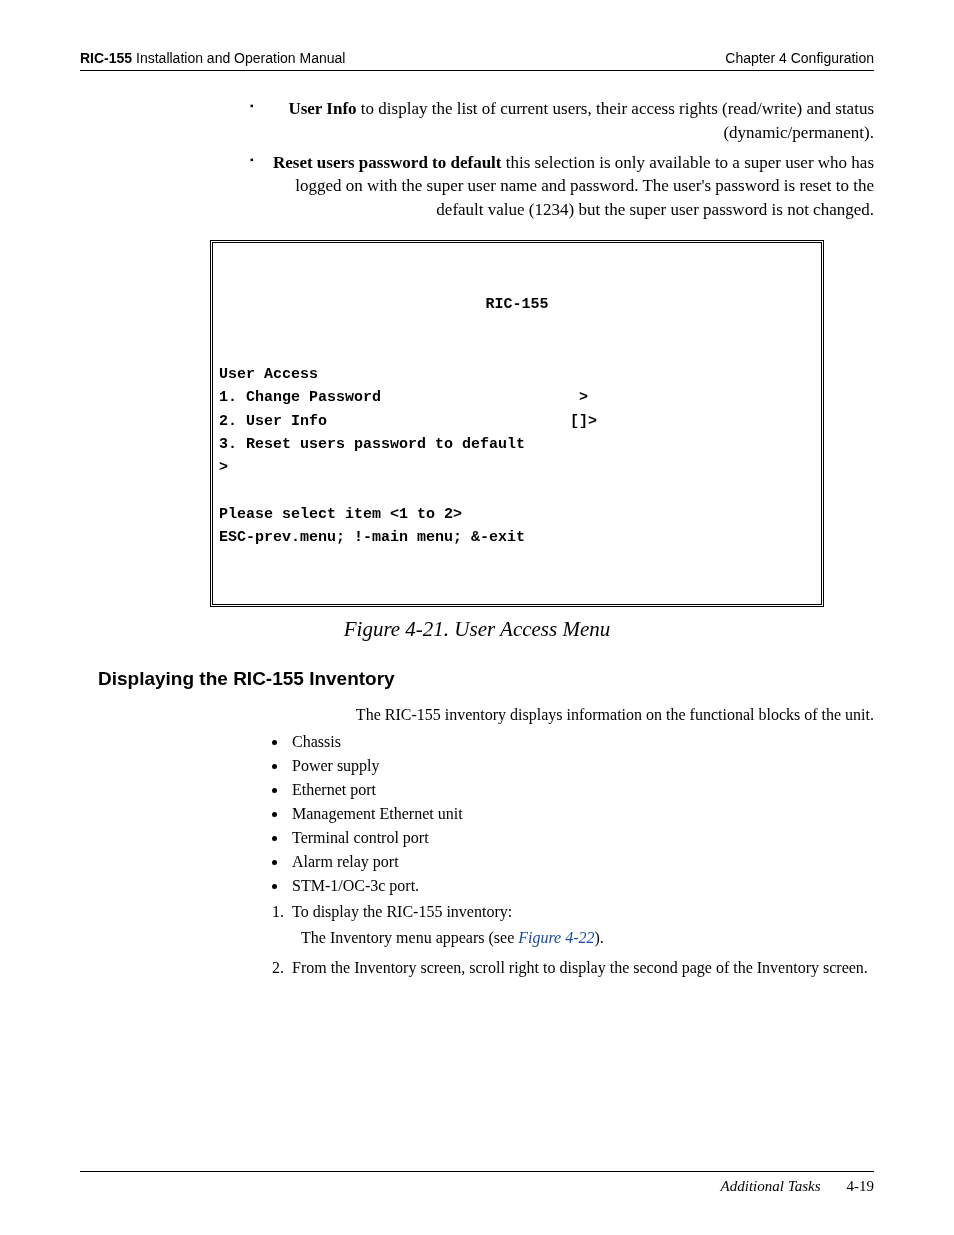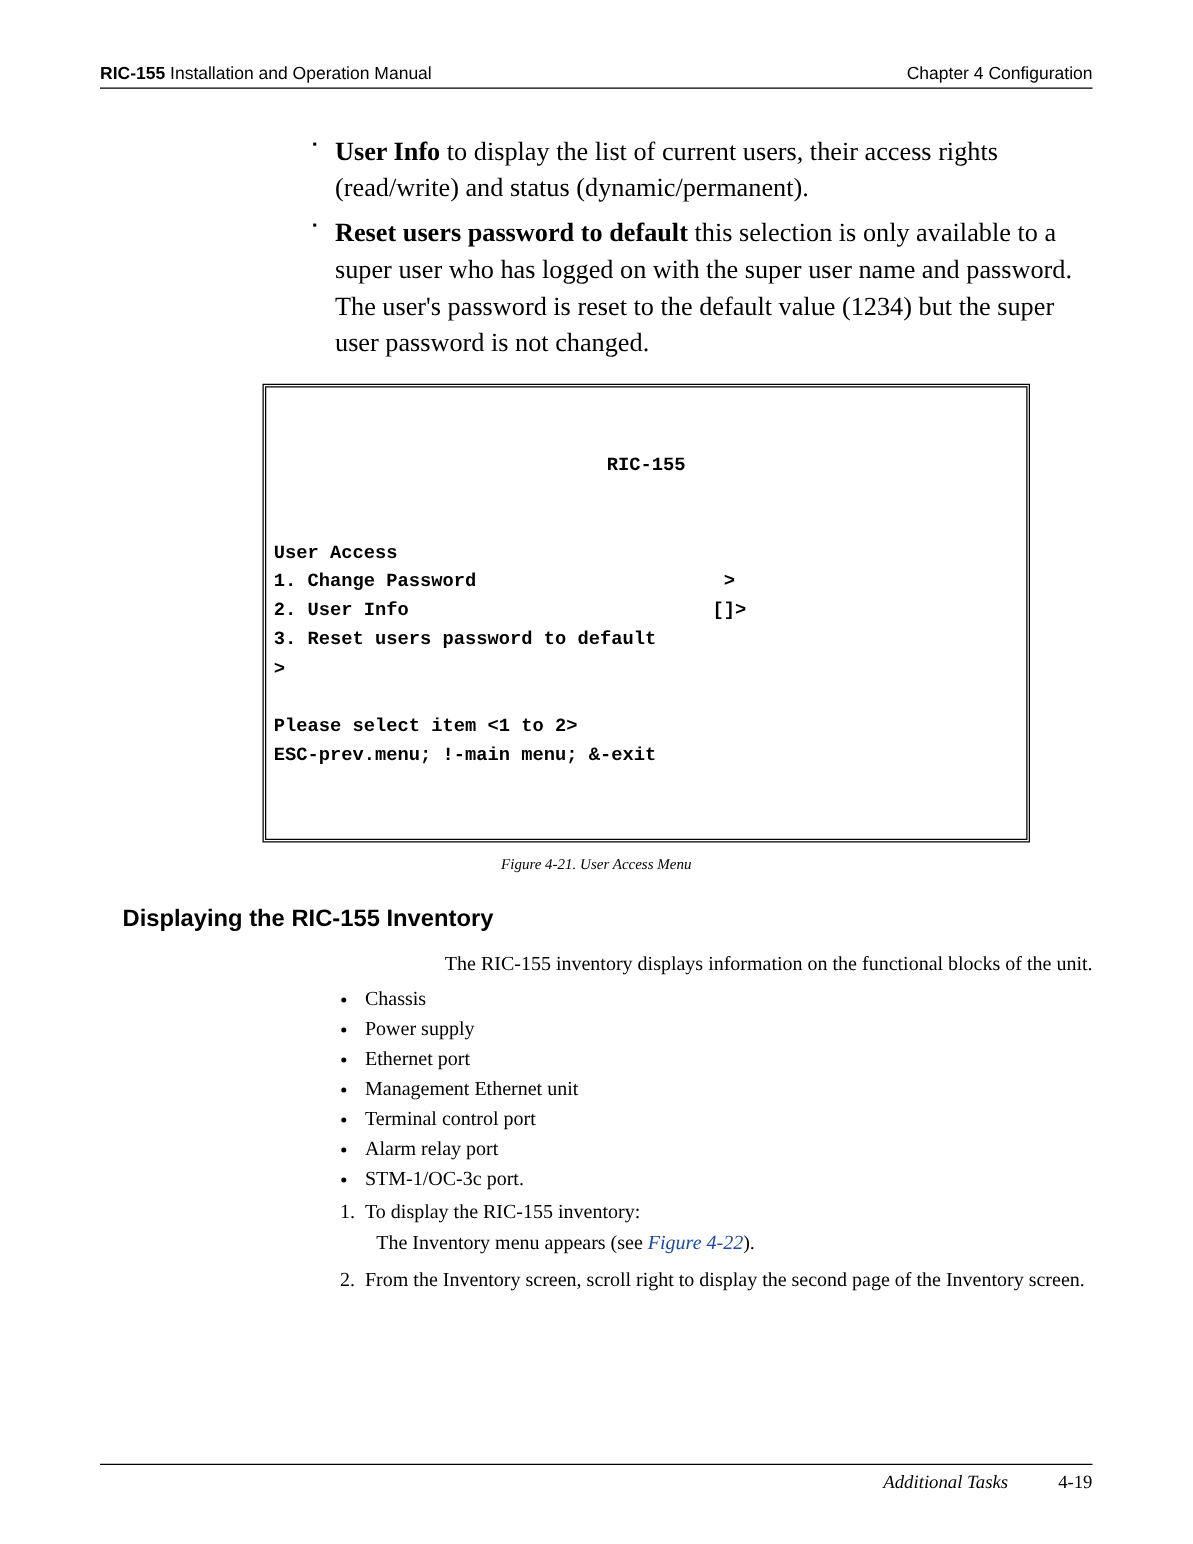--- a/index.html
+++ b/index.html
@@ -16,38 +16,39 @@
     padding: 50px 80px 30px 80px;
     box-sizing: border-box;
     position: relative;
   }
   .header {
     display: flex;
     justify-content: space-between;
     font-size: 14px;
     border-bottom: 1px solid #000;
     padding-bottom: 4px;
-    margin-bottom: 36px;
+    margin-bottom: 26px;
     font-family: Arial, Helvetica, sans-serif;
   }
   .header .left b { font-weight: bold; }
   .content-indent {
     margin-left: 170px;
   }
   .bullet-list {
     list-style: none;
     padding: 0;
     margin: 0;
   }
   .bullet-list li {
     position: relative;
     padding-left: 18px;
     margin-bottom: 6px;
-    font-size: 21px;
+    font-size: 17px;
     line-height: 1.4;
+    text-align: right;
   }
   .bullet-list li::before {
     content: "▪";
     position: absolute;
     left: 0;
     top: 2px;
     font-size: 10px;
   }
   .terminal-box {
     border: 3px double #000;
@@ -58,21 +59,21 @@
     font-weight: bold;
     line-height: 1.55;
     white-space: pre;
   }
   .terminal-title {
     text-align: center;
   }
   .figure-caption {
     text-align: center;
     font-style: italic;
-    font-size: 12px;
+    font-size: 21px;
     margin: 10px 0 26px 0;
     font-family: "Times New Roman", serif;
   }
   .section-heading {
     font-family: Arial, Helvetica, sans-serif;
     font-weight: bold;
     font-size: 19px;
     margin: 10px 0 14px 18px;
   }
   .body-para {
@@ -115,21 +116,21 @@
     position: absolute;
     bottom: 40px;
     left: 80px;
     right: 80px;
     border-top: 1px solid #000;
     padding-top: 6px;
     display: flex;
     justify-content: flex-end;
     font-family: "Times New Roman", serif;
     font-size: 15px;
-    gap: 40px;
+    gap: 26px;
   }
   .footer-label { font-style: italic; }
 </style>
 </head>
 <body>
 
 <div class="page">
 
   <div class="header">
     <div class="left">

